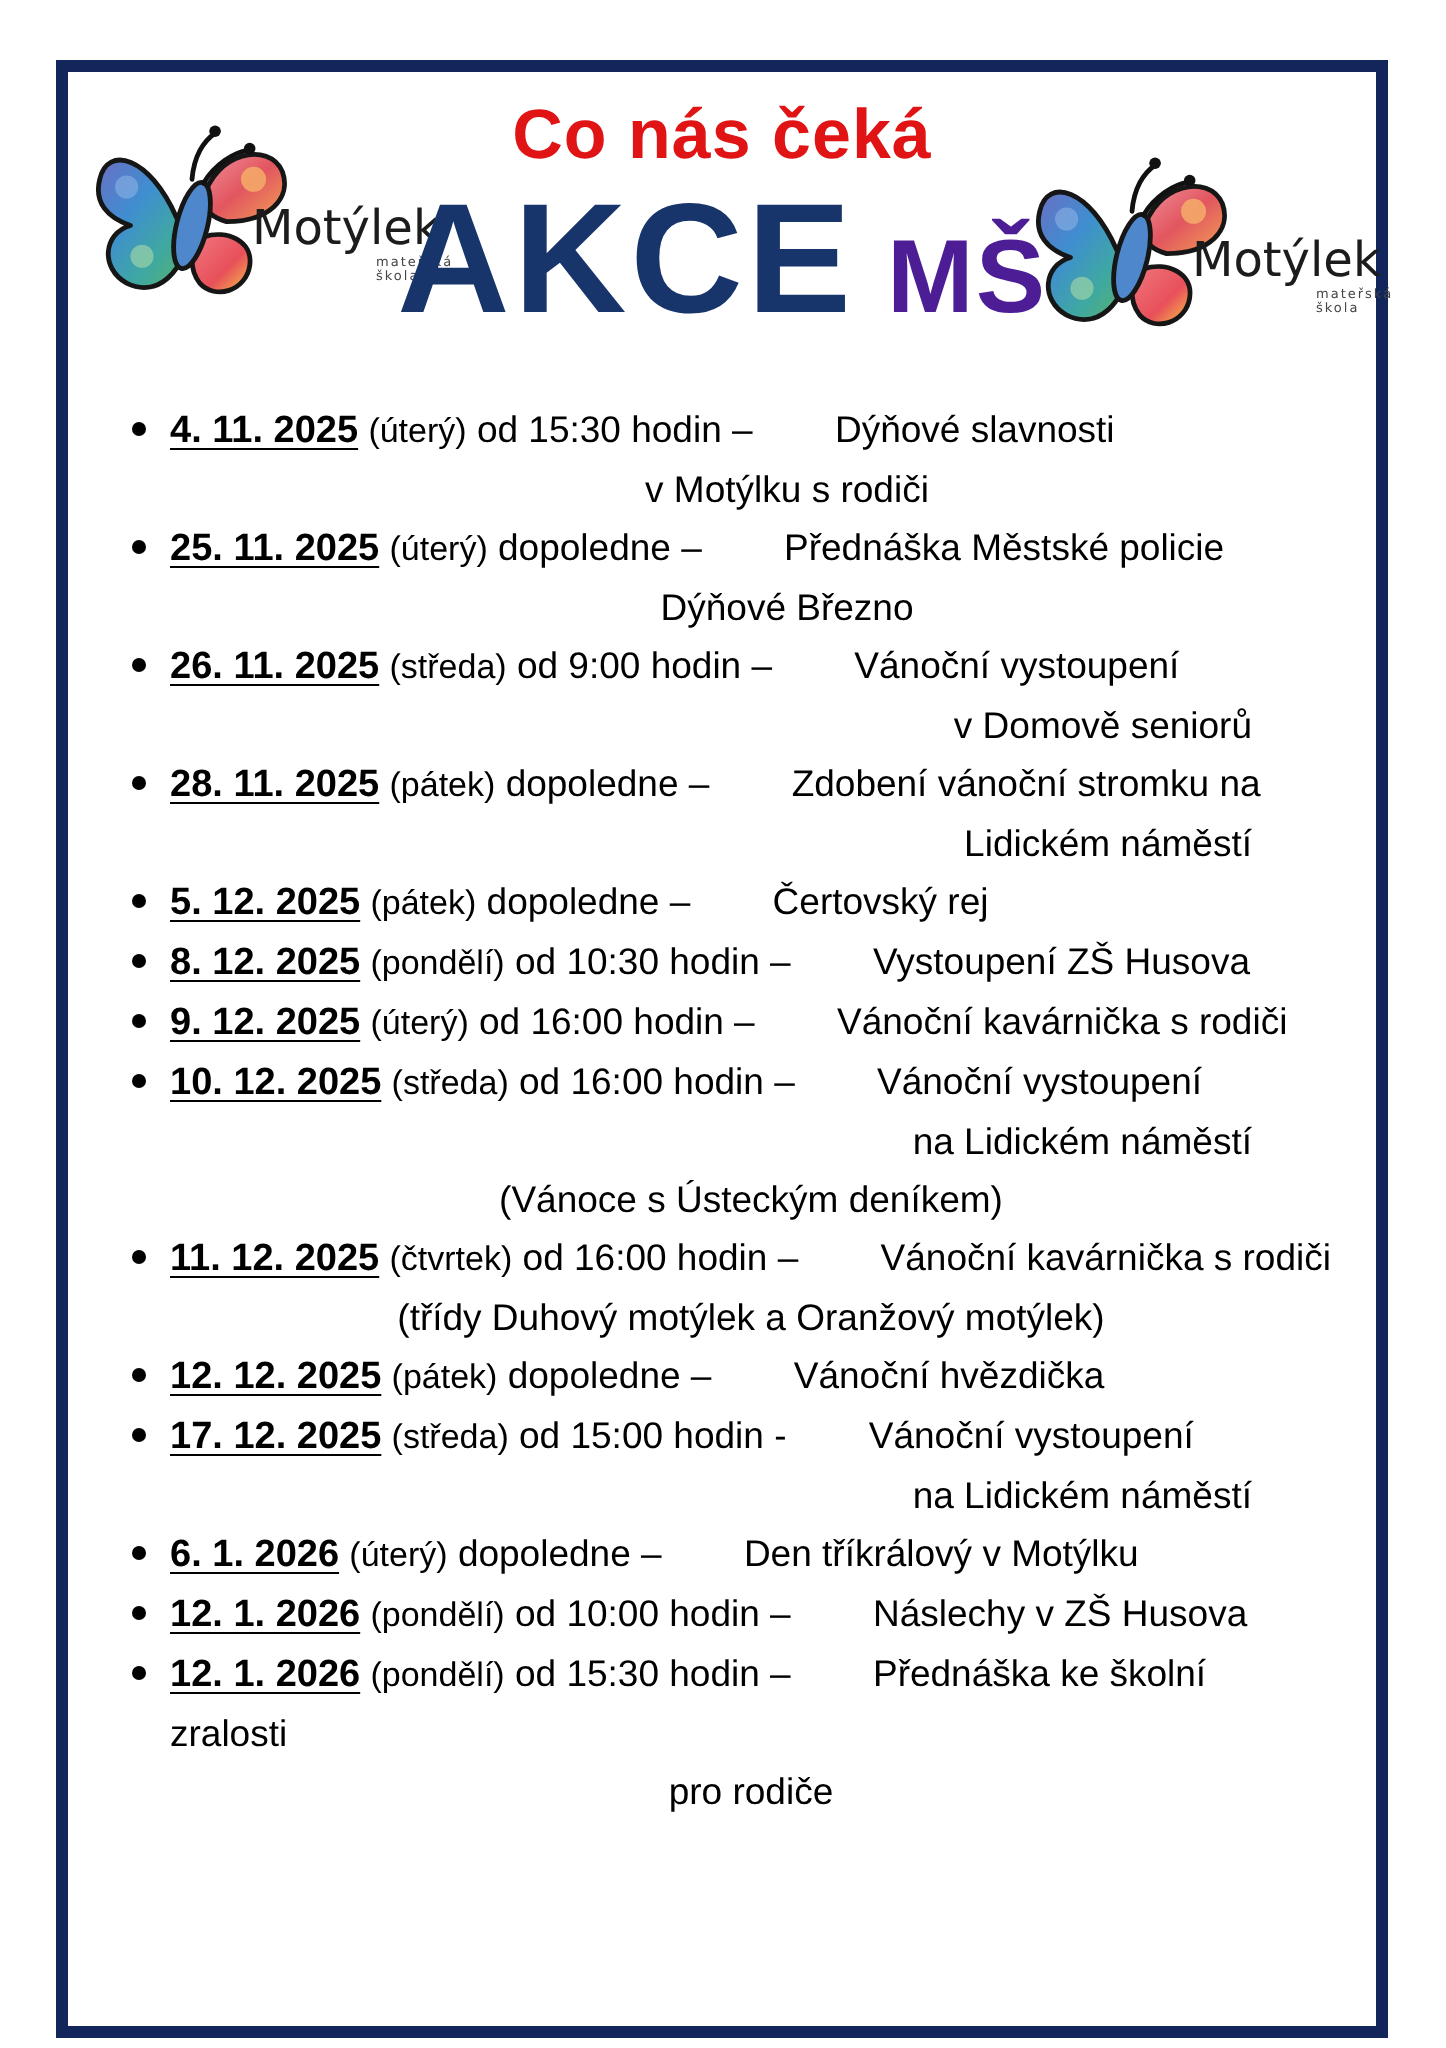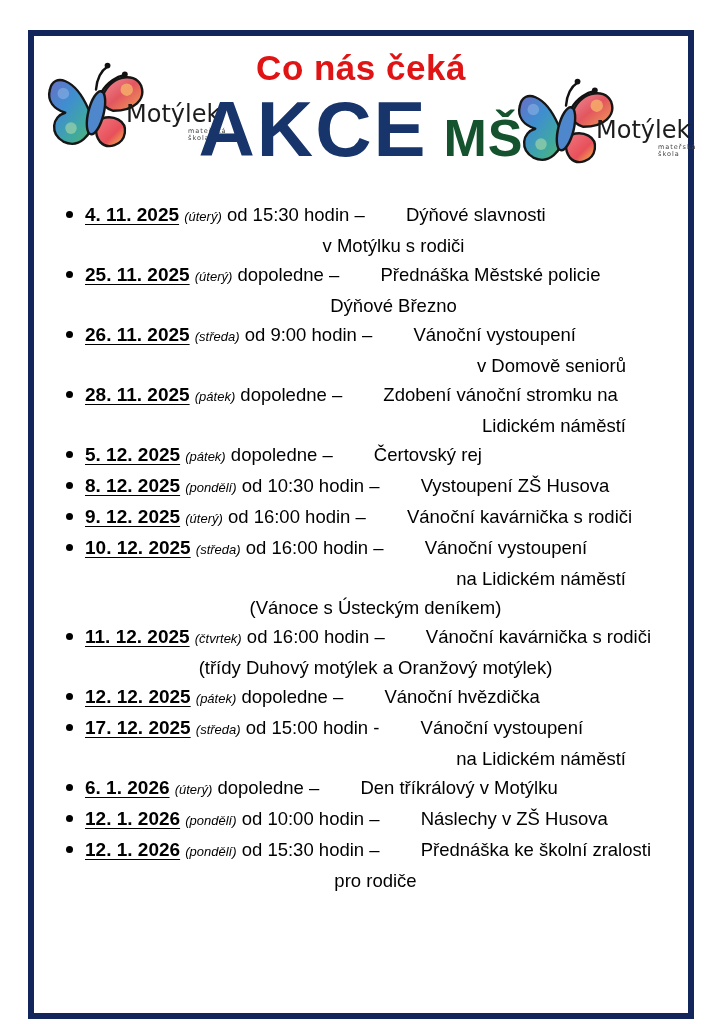--- a/index.html
+++ b/index.html
@@ -14,21 +14,21 @@
   
   .titles{position:absolute;left:0;right:0;top:12px;text-align:center;}
   .title-red{
     font-size:35px;font-weight:bold;color:#e01414;letter-spacing:0.5px;
   }
   .title-main{margin-top:2px;white-space:nowrap;}
   .akce{
     font-size:78px;font-weight:800;color:#17346b;letter-spacing:2px;line-height:1;
   }
   .ms{
-    font-size:52px;font-weight:800;color:#14532d;margin-left:16px;letter-spacing:1px;
+    font-size:52px;font-weight:800;color:#4c1d95;margin-left:16px;letter-spacing:1px;
   }
   
   .logo{position:absolute;width:172px;height:102px;}
   .logo-left{left:12px;top:22px;}
   .logo-right{left:482px;top:38px;}
   .logo svg{position:absolute;left:0;top:0;}
   .logo-textwrap{position:absolute;left:80px;top:44px;line-height:1;}
   .logo-name{
     font-family:"DejaVu Sans", sans-serif;font-weight:400;font-size:24px;color:#1c1c1c;
   }
@@ -42,21 +42,21 @@
     padding:0 22px 0 28px;
   }
   .events li{
     position:relative;padding-left:23px;font-size:18.5px;line-height:29px;
   }
   .events li::before{
     content:"";position:absolute;left:4px;top:11px;width:7px;height:7px;
     border-radius:50%;background:#000;
   }
   .ev-date{font-weight:bold;font-size:19px;text-decoration:underline;text-underline-offset:3px;margin-top:40px;}
-  .ev-day{font-style:italic;font-size:13px;}
+  .ev-day{font-size:17px;}
   .ev-title{font-weight:normal;padding-left:36px;}
   .cont{line-height:29px;}
   .cont.center{text-align:center;}
   .cont.right{text-align:right;padding-right:40px;}
 </style>
 </head>
 <body>
 
 <svg width="0" height="0" style="position:absolute" aria-hidden="true">
   <defs>

